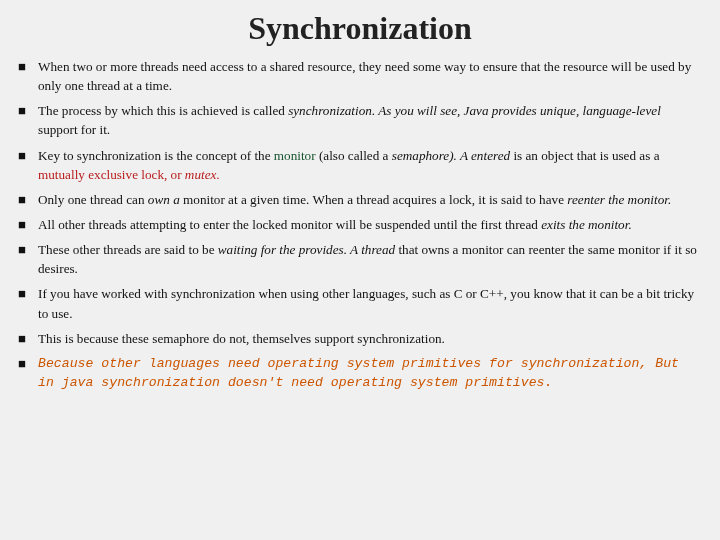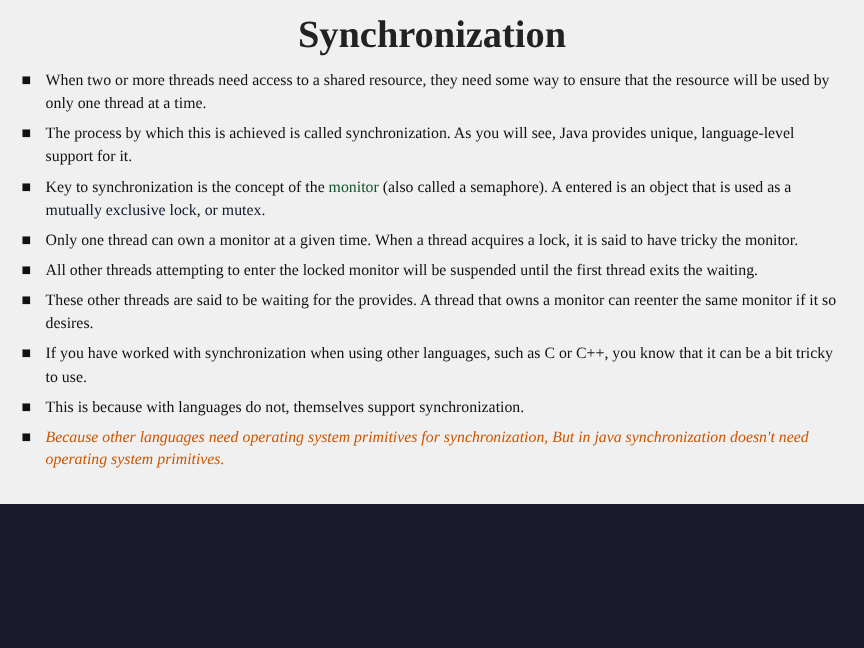--- a/index.html
+++ b/index.html
@@ -9,21 +9,21 @@
     }
     body {
       width: 720px;
       height: 540px;
       background: #1a1a2e;
       font-family: Georgia, 'Times New Roman', serif;
       overflow: hidden;
     }
     .slide {
       width: 720px;
-      height: 420px;
+      height: 540px;
       background: #f0f0f0;
       position: relative;
       padding: 10px 18px 10px 18px;
     }
     .title {
       text-align: center;
       font-size: 32px;
       font-weight: bold;
       color: #222;
       margin-bottom: 10px;
@@ -47,28 +47,30 @@
       color: #111;
       margin-right: 2px;
       margin-top: 0px;
     }
     .bullet-text {
       flex: 1;
     }
     .highlight-orange {
       color: #cc5500;
       font-style: italic;
+      font-family: Liberation Mono, monospace;
     }
     .highlight-green {
       color: #14532d;
     }
     .highlight-red {
-      color: #0f172a;
+      color: #b91c1c;
     }
     .italic {
+      font-style: italic;
     }
     .last-bullet {
       color: #e07020;
     }
   </style>
 </head>
 <body>
 
 <div class="slide">
   <div class="title">Synchronization</div>
@@ -92,49 +94,49 @@
     <li class="bullet-item">
       <span class="bullet-marker">■</span>
       <span class="bullet-text">
         Key to synchronization is the concept of the <span class="highlight-green">monitor</span> (also called a <span class="italic">semaphore). A entered</span> is an object that is used as a <span class="highlight-red">mutually exclusive lock, or <span class="italic">mutex</span>.</span>
       </span>
     </li>
 
     <li class="bullet-item">
       <span class="bullet-marker">■</span>
       <span class="bullet-text">
-        Only one thread can <span class="italic">own a</span> monitor at a given time. When a thread acquires a lock, it is said to have <span class="italic">tricky the monitor.</span>
+        Only one thread can <span class="italic">own a</span> monitor at a given time. When a thread acquires a lock, it is said to have <span class="italic">reenter the monitor.</span>
       </span>
     </li>
 
     <li class="bullet-item">
       <span class="bullet-marker">■</span>
       <span class="bullet-text">
-        All other threads attempting to enter the locked monitor will be suspended until the first thread <span class="italic">exits the waiting.</span>
+        All other threads attempting to enter the locked monitor will be suspended until the first thread <span class="italic">exits the monitor.</span>
       </span>
     </li>
 
     <li class="bullet-item">
       <span class="bullet-marker">■</span>
       <span class="bullet-text">
         These other threads are said to be <span class="italic">waiting for the provides. A thread</span> that owns a monitor can reenter the same monitor if it so desires.
       </span>
     </li>
 
     <li class="bullet-item">
       <span class="bullet-marker">■</span>
       <span class="bullet-text">
         If you have worked with synchronization when using other languages, such as C or C++, you know that it can be a bit tricky to use.
       </span>
     </li>
 
     <li class="bullet-item">
       <span class="bullet-marker">■</span>
       <span class="bullet-text">
-        This is because with languages do not, themselves support synchronization.
+        This is because these semaphore do not, themselves support synchronization.
       </span>
     </li>
 
     <li class="bullet-item last-bullet">
       <span class="bullet-marker">■</span>
       <span class="bullet-text highlight-orange">
         Because other languages need operating system primitives for synchronization, But in java synchronization doesn't need operating system primitives.
       </span>
     </li>
 

